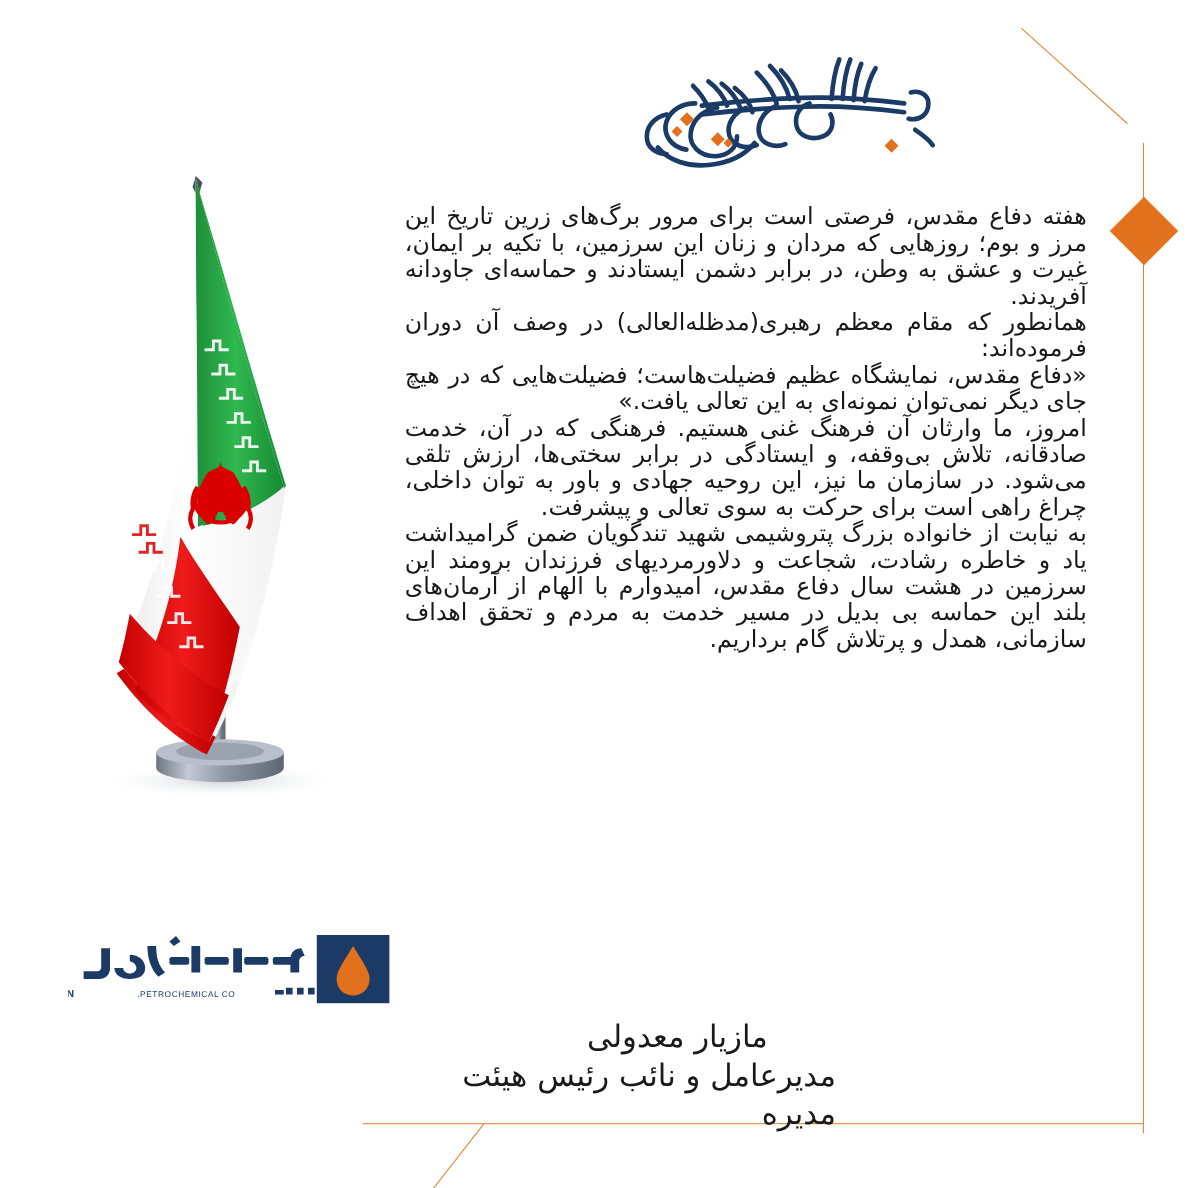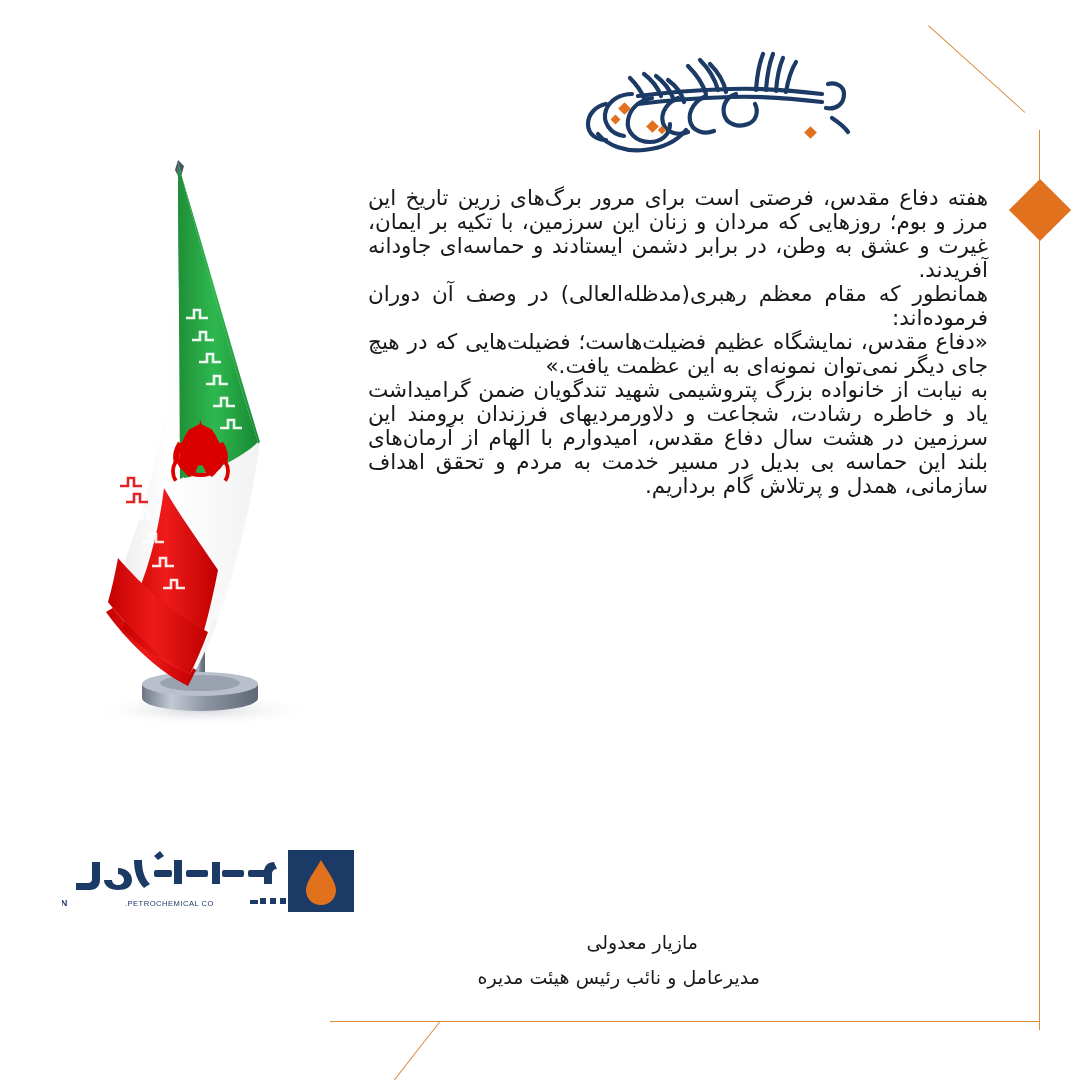--- a/index.html
+++ b/index.html
@@ -60,21 +60,21 @@
     letter-spacing:0px;
     font-family:"DejaVu Sans","Liberation Sans",sans-serif;
   }
   .body-text p{margin:0;padding:0;text-align:justify;text-align-last:right;}
 
   .signature{
     position:absolute;
     top:925px;right:320px;width:390px;
     direction:rtl;text-align:right;
     color:#19191b;
-    font-size:19px;line-height:35px;
+    font-size:28px;line-height:35px;
   }
   .signature .name{margin-right:62px;}
   .signature .role{margin-right:0px;}
 </style>
 </head>
 <body>
 
 <div class="card">
 
   <div class="tr-diag"></div>
@@ -286,21 +286,22 @@
 
       <g fill="#1b3a66">
         <path d="M218 50 h6 v6 h-6 z M208 50 h6 v6 h-6 z M198 50 h6 v6 h-6 z M188 52 h8 v4 h-8 z"></path>
       </g>
     </svg>
   </div>
 
   <div class="body-text">
     <p>هفته دفاع مقدس، فرصتی است برای مرور برگ‌های زرین تاریخ این مرز و بوم؛ روزهایی که مردان و زنان این سرزمین، با تکیه بر ایمان، غیرت و عشق به وطن، در برابر دشمن ایستادند و حماسه‌ای جاودانه آفریدند.</p>
     <p>همانطور که مقام معظم رهبری(مدظله‌العالی) در وصف آن دوران فرموده‌اند:</p>
-    <p>«دفاع مقدس، نمایشگاه عظیم فضیلت‌هاست؛ فضیلت‌هایی که در هیچ جای دیگر نمی‌توان نمونه‌ای به این عظمت یافت.»</p>
+    <p>«دفاع مقدس، نمایشگاه عظیم فضیلت‌هاست؛ فضیلت‌هایی که در هیچ جای دیگر نمی‌توان نمونه‌ای به این تعالی یافت.»</p>
+    <p>امروز، ما وارثان آن فرهنگ غنی هستیم. فرهنگی که در آن، خدمت صادقانه، تلاش بی‌وقفه، و ایستادگی در برابر سختی‌ها، ارزش تلقی می‌شود. در سازمان ما نیز، این روحیه جهادی و باور به توان داخلی، چراغ راهی است برای حرکت به سوی تعالی و پیشرفت.</p>
     <p>به نیابت از خانواده بزرگ پتروشیمی شهید تندگویان ضمن گرامیداشت یاد و خاطره رشادت، شجاعت و دلاورمردیهای فرزندان برومند این سرزمین در هشت سال دفاع مقدس، امیدوارم با الهام از آرمان‌های بلند این حماسه بی بدیل در مسیر خدمت به مردم و تحقق اهداف سازمانی، همدل و پرتلاش گام برداریم.</p>
   </div>
 
   <div class="signature">
     <div class="name">مازیار معدولی</div>
     <div class="role">مدیرعامل و نائب رئیس هیئت مدیره</div>
   </div>
 
 </div>
 

